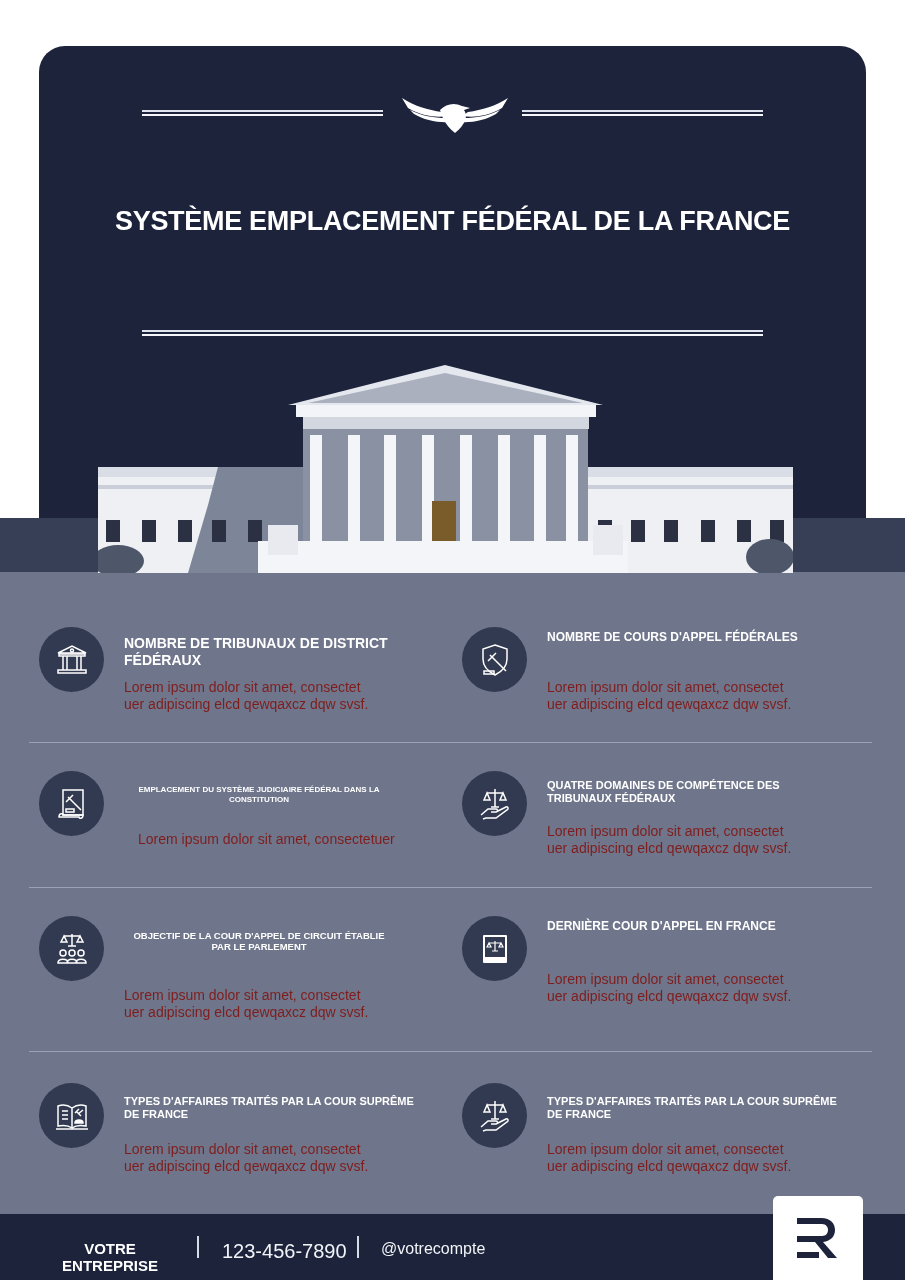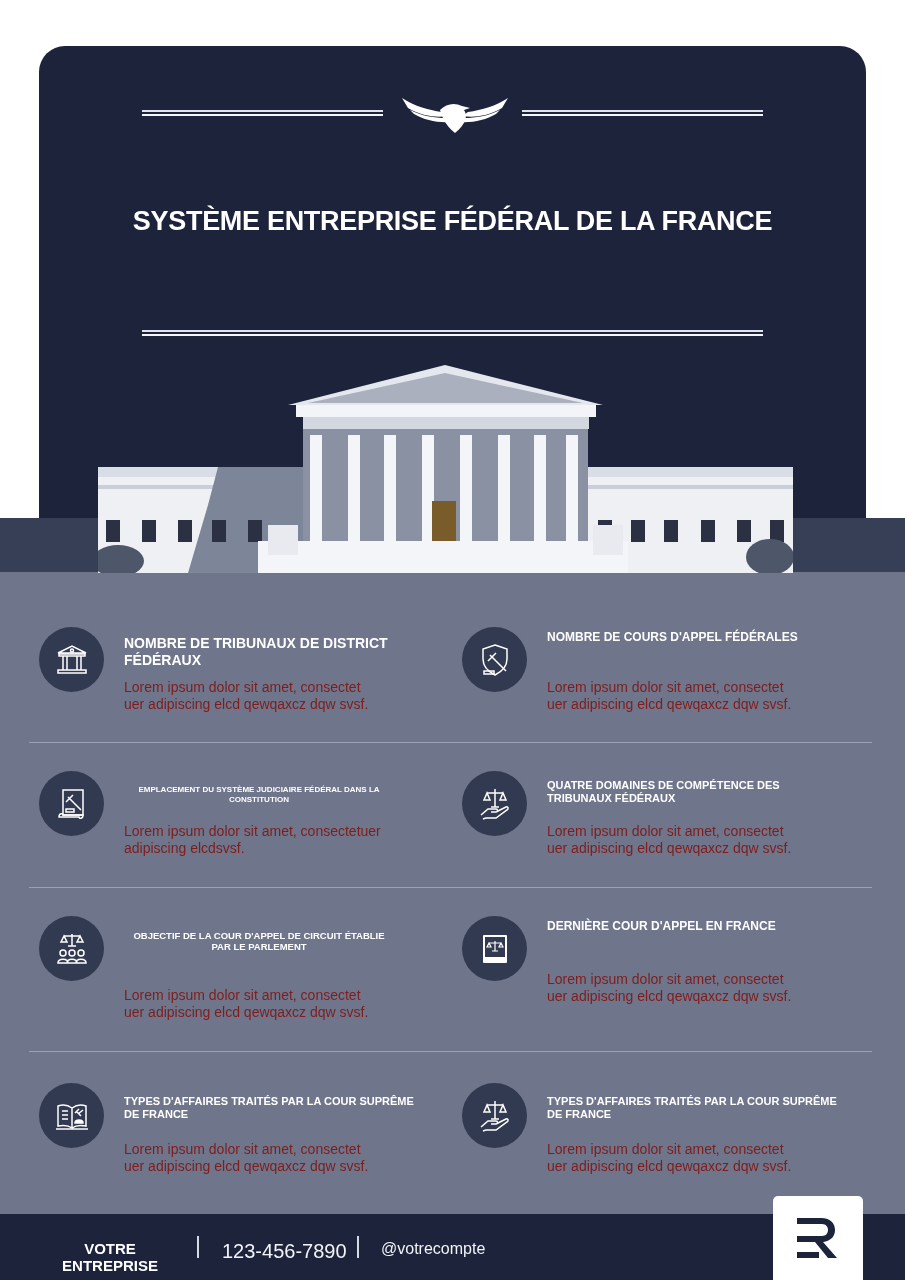--- a/index.html
+++ b/index.html
@@ -78,21 +78,21 @@
 <svg class="eagle" viewBox="0 0 110 38">
   <g fill="#ffffff">
     <path d="M2 2 C14 10 28 14 42 16 L48 20 C36 22 22 20 8 12 Z"></path>
     <path d="M10 14 C22 20 34 22 46 22 L50 26 C38 27 24 24 14 18 Z"></path>
     <path d="M108 2 C96 10 82 14 68 16 L62 20 C74 22 88 20 102 12 Z"></path>
     <path d="M100 14 C88 20 76 22 64 22 L60 26 C72 27 86 24 96 18 Z"></path>
     <path d="M40 14 C46 8 54 6 62 10 L70 12 L64 14 C68 20 66 28 55 37 C44 28 42 20 40 14 Z"></path>
   </g>
 </svg>
 
-<div class="title">SYSTÈME ENTREPRISE FÉDÉRAL DE LA FRANCE</div>
+<div class="title">SYSTÈME EMPLACEMENT FÉDÉRAL DE LA FRANCE</div>
 
 <svg class="building" viewBox="0 0 695 208">
   <rect x="0" y="102" width="215" height="106" fill="#eef0f4"></rect>
   <rect x="0" y="102" width="215" height="10" fill="#d9dde5"></rect>
   <rect x="0" y="120" width="215" height="4" fill="#c9ced8"></rect>
   <rect x="480" y="102" width="215" height="106" fill="#eef0f4"></rect>
   <rect x="480" y="102" width="215" height="10" fill="#d9dde5"></rect>
   <rect x="480" y="120" width="215" height="4" fill="#c9ced8"></rect>
   <polygon points="120,102 215,102 215,208 90,208 110,140" fill="#7d8598"></polygon>
   <g fill="#2b3042">
@@ -168,23 +168,22 @@
 <div class="item" style="left:39px; top:771px;">
   <div class="icon-circle">
     <svg viewBox="0 0 38 38" fill="none" stroke="#fff" stroke-width="1.5">
         <path d="M10 5 H30 V30 H10 Z"></path>
         <path d="M6 32 C6 28 10 28 10 30 H30 C30 34 26 34 26 32 H6 Z"></path>
         <path d="M15 12 L21 18 M13 17 L20 10 M18 15 L28 25"></path>
         <rect x="13" y="24" width="8" height="3"></rect>
       </svg>
   </div>
   <div class="item-title t-xs">EMPLACEMENT DU SYSTÈME JUDICIAIRE FÉDÉRAL DANS LA CONSTITUTION</div>
-  <div class="item-body" style="top:52px;">
+  <div class="item-body" style="top:60px;margin-left:14px;">
     <div>Lorem ipsum dolor sit amet, consectetuer</div>
-      <div> adipiscing elcdsvsf.</div>
   </div>
 </div>
 
 <div class="item" style="left:462px; top:771px;">
   <div class="icon-circle">
     <svg viewBox="0 0 38 38" fill="none" stroke="#fff" stroke-width="1.5">
         <path d="M19 4 V22 M11 8 H27"></path>
         <path d="M11 8 L8 15 H14 Z M27 8 L24 15 H30 Z"></path>
         <path d="M15 22 H23"></path>
         <path d="M5 30 L12 24 H20 C22 24 22 27 20 27 H15 M20 27 L30 22 C32 21 33 24 31 25 L20 33 H10 L7 34"></path>

